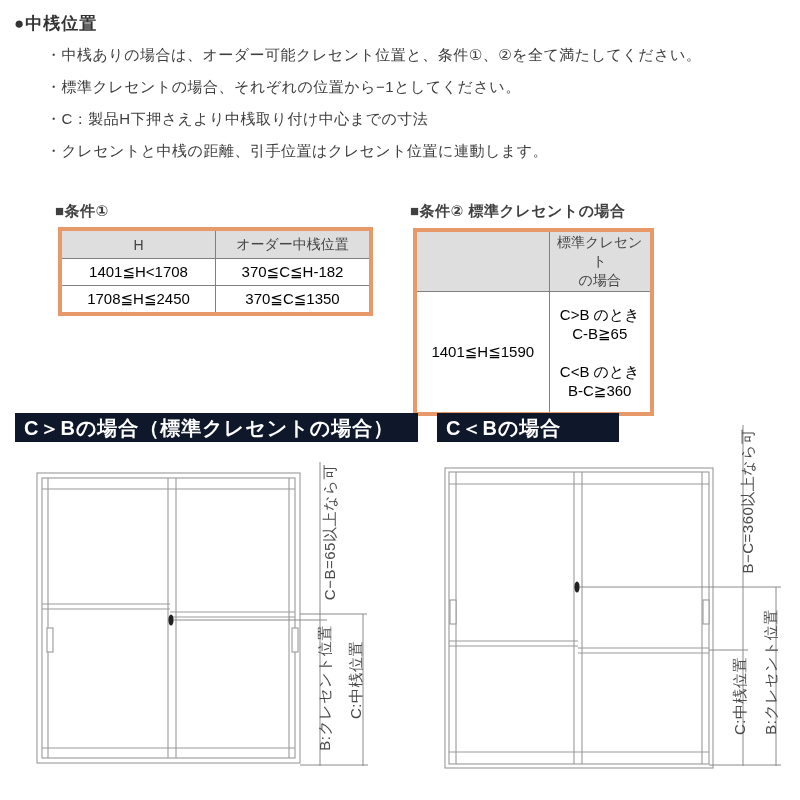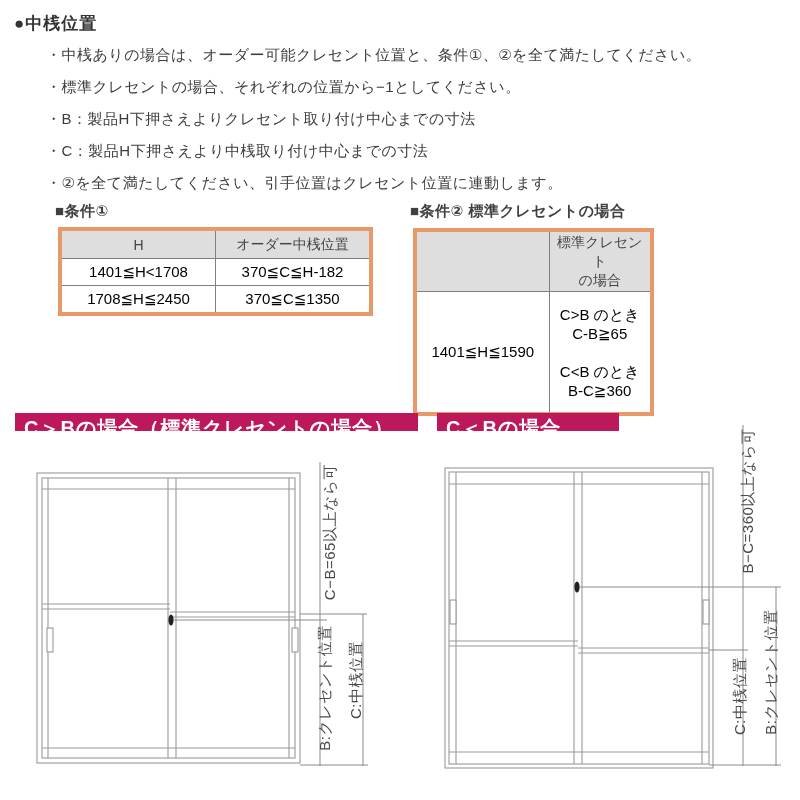--- a/index.html
+++ b/index.html
@@ -27,43 +27,42 @@
   .t1{position:absolute;left:58px;top:227px;width:315px;border:4px solid #E8996A;}
   .t2{position:absolute;left:413px;top:228px;width:237px;border:4px solid #E8996A;}
   th,td{border:1px solid #808080;text-align:center;vertical-align:middle;}
   th{background:#DEDEDE;font-weight:normal;font-size:14px;color:#444;height:25px;}
   td{font-size:15px;color:#000000;height:24px;}
   .t2 th{height:40px;}
   .t2 td{height:118px;}
   .pre{white-space:pre-line;line-height:19px;}
 
   .bar{
-    position:absolute;top:413px;height:18px;line-height:31px;
-    background:#be185d;color:#ffffff;font-weight:bold;font-size:20px;
+    position:absolute;top:413px;height:29px;line-height:31px;
+    background:#0f172a;color:#ffffff;font-weight:bold;font-size:20px;
     padding-left:9px;letter-spacing:1px;
   }
   .bar-left{left:15px;width:394px;}
   .bar-right{left:437px;width:173px;}
 
   .dsvg{position:absolute;}
   .dim-label{font-size:15px;fill:#4a4a4a;letter-spacing:0.5px;}
 </style>
 </head>
 <body>
 
 <div class="page">
 
   <div class="title">●中桟位置</div>
 
   <div class="notes">
     <div class="note">・中桟ありの場合は、オーダー可能クレセント位置と、条件①、②を全て満たしてください。</div>
     <div class="note">・標準クレセントの場合、それぞれの位置から−1としてください。</div>
-    <div class="note">・B：製品H下押さえよりクレセント取り付け中心までの寸法</div>
     <div class="note">・C：製品H下押さえより中桟取り付け中心までの寸法</div>
-    <div class="note">・②を全て満たしてください、引手位置はクレセント位置に連動します。</div>
+    <div class="note">・クレセントと中桟の距離、引手位置はクレセント位置に連動します。</div>
   </div>
 
   <div class="sec-heading c1h">■条件①</div>
 
   <table class="t1">
     <colgroup>
         <col style="width:50%">
         <col style="width:50%">
       </colgroup>
     <tbody>

